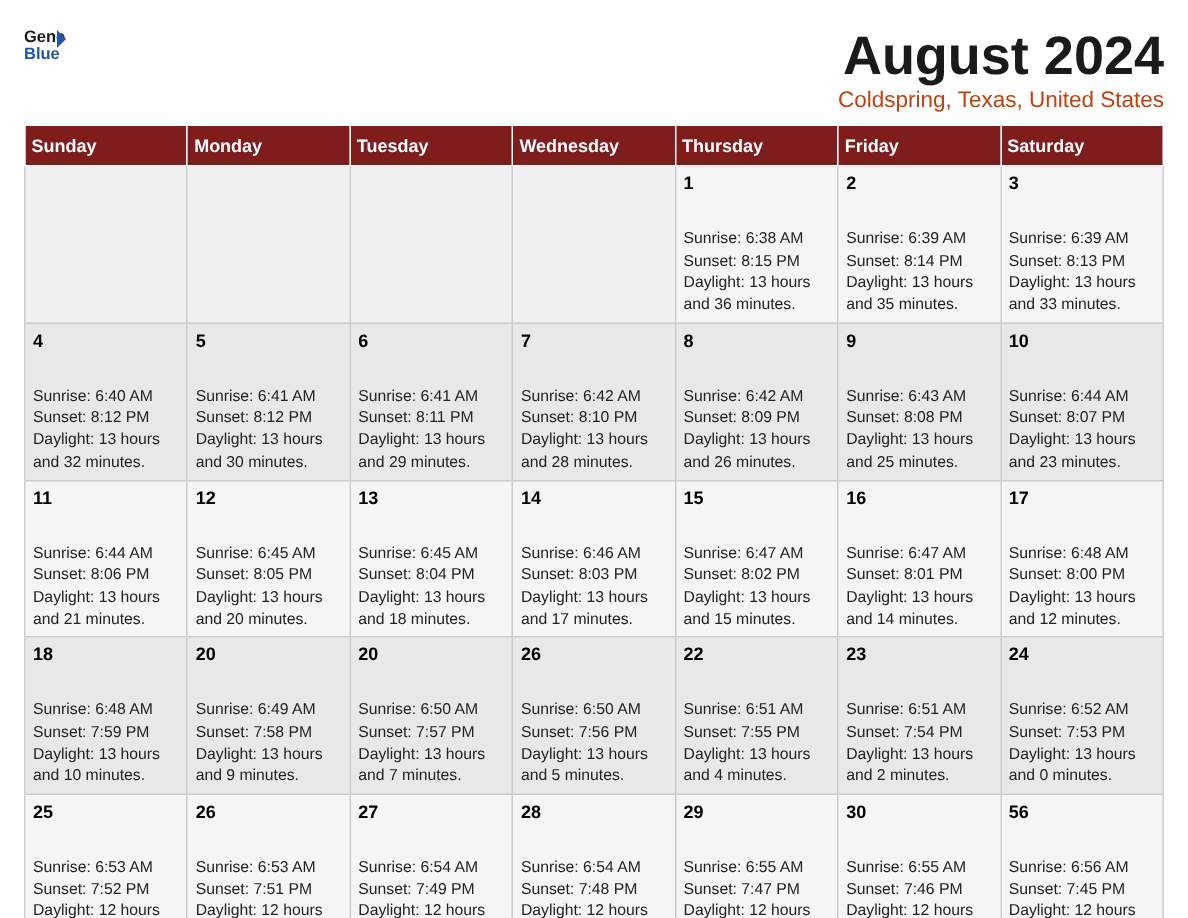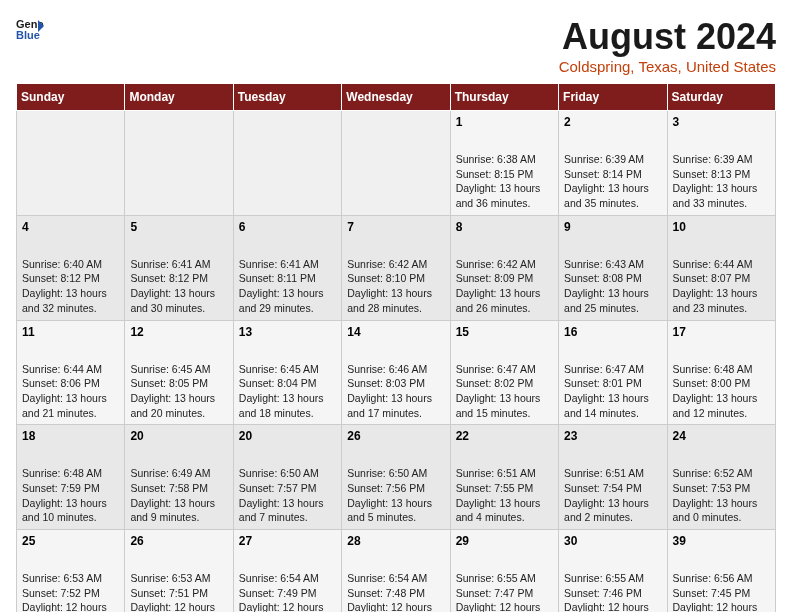--- a/index.html
+++ b/index.html
@@ -241,18 +241,18 @@
         </td>
         <td>
           <div class="day-num">29</div>
           <div class="day-info">Sunrise: 6:55 AM<br>Sunset: 7:47 PM<br>Daylight: 12 hours<br>and 52 minutes.</div>
         </td>
         <td>
           <div class="day-num">30</div>
           <div class="day-info">Sunrise: 6:55 AM<br>Sunset: 7:46 PM<br>Daylight: 12 hours<br>and 50 minutes.</div>
         </td>
         <td>
-          <div class="day-num">39</div>
+          <div class="day-num">56</div>
           <div class="day-info">Sunrise: 6:56 AM<br>Sunset: 7:45 PM<br>Daylight: 12 hours<br>and 48 minutes.</div>
         </td>
       </tr>
     </tbody>
 </table>
 
 </body></html>

